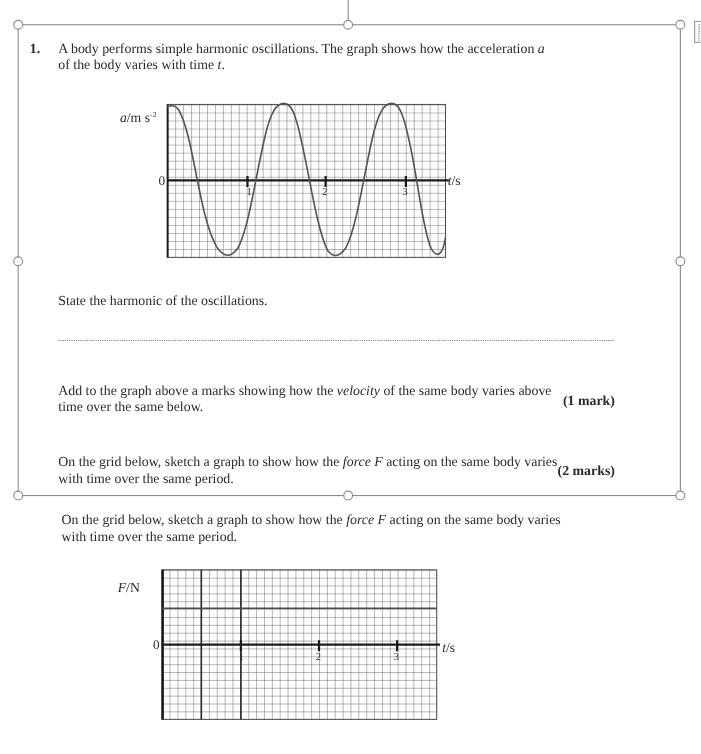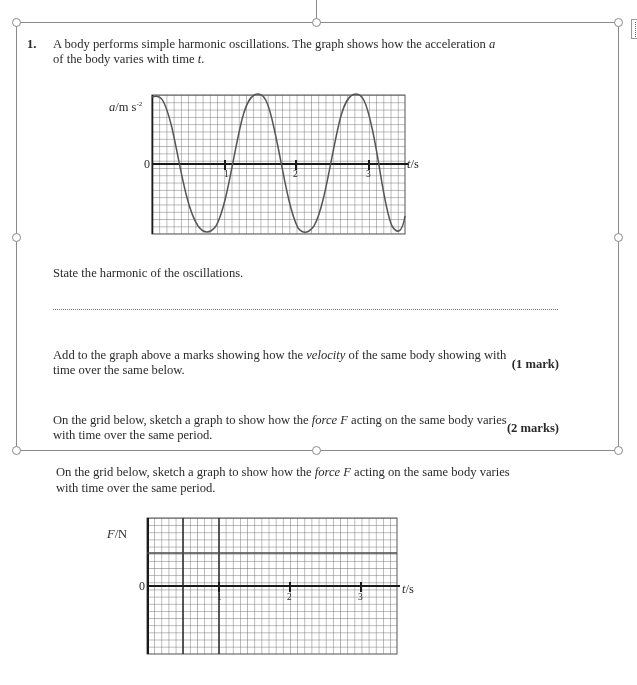--- a/index.html
+++ b/index.html
@@ -83,21 +83,21 @@
   <text x="124" y="89" font-size="9.5" fill="#2a2a2a">1</text>
   <text x="193" y="89" font-size="9.5" fill="#2a2a2a">2</text>
   <text x="266" y="89" font-size="9.5" fill="#2a2a2a">3</text>
 </svg>
 
 <div class="abs txt" style="left:53px; top:266px;">State the harmonic of the oscillations.</div>
 <div class="abs dots" style="left:53px; top:309px; width:505px;"></div>
 <div class="abs txt marks" style="left:440px; top:317px; width:119px;">(1 mark)</div>
 
 <div class="abs txt" style="left:53px; top:348px;">
-  <span>Add to the graph above a marks showing how the </span><span class="ital">velocity</span><span> of the same body showing with</span>
+  <span>Add to the graph above a marks showing how the </span><span class="ital">velocity</span><span> of the same body varies above</span>
 </div>
 <div class="abs txt" style="left:53px; top:363px;">time over the same below.</div>
 <div class="abs txt marks" style="left:440px; top:381px; width:119px;">(2 marks)</div>
 
 <div class="abs txt" style="left:53px; top:413px;">
   <span>On the grid below, sketch a graph to show how the </span><span class="ital">force F</span><span> acting on the same body varies</span>
 </div>
 <div class="abs txt" style="left:53px; top:428px;">with time over the same period.</div>
 
 <div class="abs txt" style="left:56px; top:465px;">

